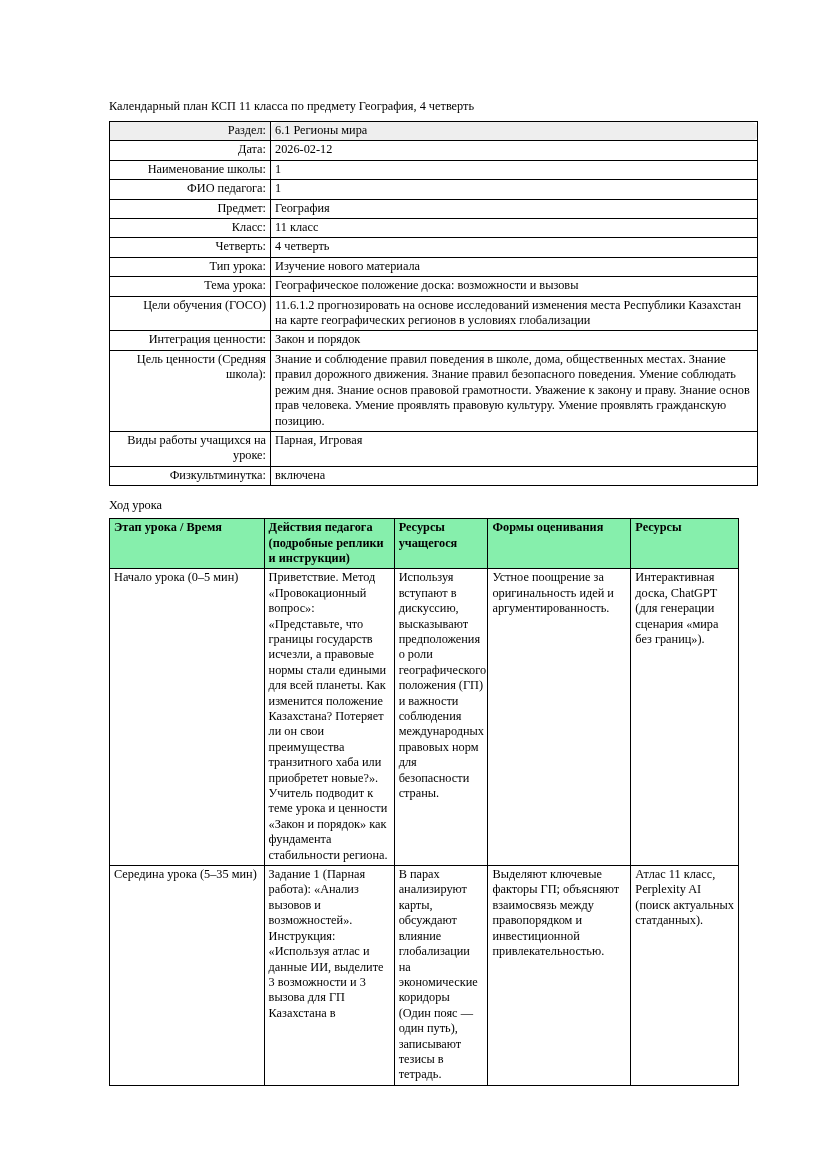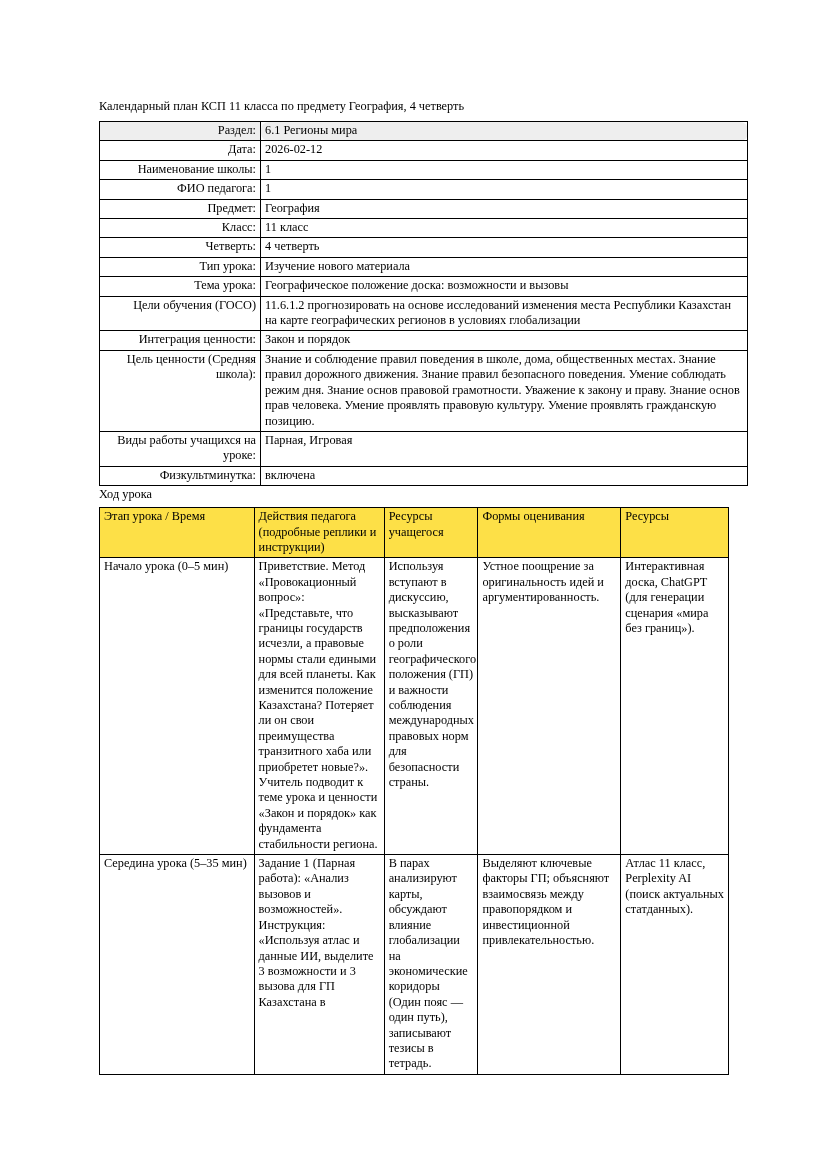--- a/index.html
+++ b/index.html
@@ -15,34 +15,34 @@
     overflow: hidden;
   }
   .page {
     position: relative;
     width: 827px;
     height: 1170px;
     background: #ffffff;
   }
   .content {
     position: absolute;
-    left: 99px;
+    left: 109px;
     top: 98px;
     width: 630px;
   }
   .doc-title {
     font-size: 12.3px;
     line-height: 16px;
     margin-bottom: 7px;
     white-space: nowrap;
   }
   .section-label {
     font-size: 12.3px;
     line-height: 16px;
-    margin-top: 0;
+    margin-top: 11px;
     margin-bottom: 5px;
   }
 
   table.info, table.flow {
     border-collapse: collapse;
     table-layout: fixed;
     width: 630px;
     font-size: 12.3px;
   }
   table.info td, table.flow td, table.flow th {
@@ -55,21 +55,21 @@
   }
   table.info td.k { width: 152px; text-align: right; }
   table.info td.v { width: 478px; border-radius: 8px; }
   tr.shaded td { background: #eeeeee; }
 
   table.flow col.c1 { width: 145px; }
   table.flow col.c2 { width: 122px; }
   table.flow col.c3 { width: 88px; }
   table.flow col.c4 { width: 134px; }
   table.flow col.c5 { width: 101px; }
-  table.flow thead td { background: #fde047; }
+  table.flow thead td { background: #86efac; font-weight: bold; }
 
   .flow-wrap {
     position: relative;
     overflow: hidden;
     
     max-height: 588px;
   }
 </style>
 </head>
 <body>

